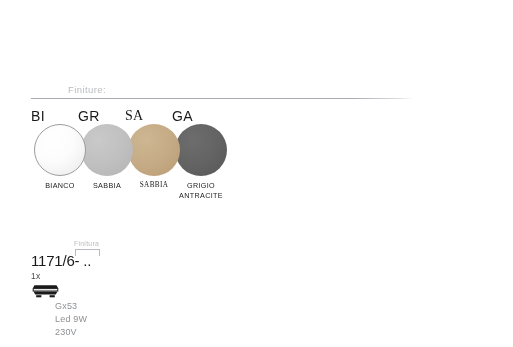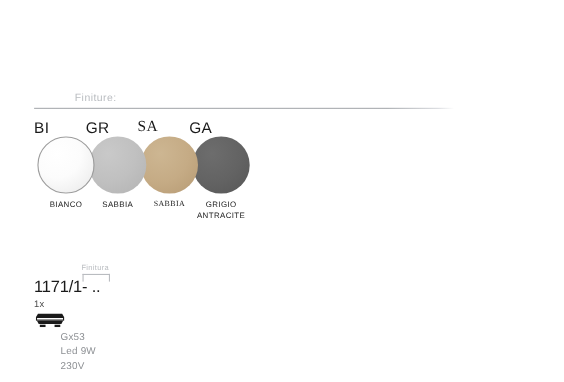--- a/index.html
+++ b/index.html
@@ -243,21 +243,21 @@
   </div>
 </div>
 
 <div id="product-block">
 
   <div id="finitura-callout">
     <div id="finitura-callout-label">Finitura</div>
     <div id="finitura-callout-bracket"></div>
   </div>
 
-  <div id="product-code">1171/1- ..</div>
+  <div id="product-code">1171/6- ..</div>
 
   <div id="product-qty">1x</div>
 
   <svg id="lamp-icon" viewBox="0 0 29 15">
     <path d="M3.5 1.2 H25.5 L27.2 4.2 H1.8 Z" fill="#1a1a1a"></path>
     <rect x="2.2" y="4.6" width="24.6" height="2.4" fill="#ffffff" stroke="#1a1a1a" stroke-width="1"></rect>
     <path d="M2.6 7.6 H26.4 L24.8 10.6 H4.2 Z" fill="#1a1a1a"></path>
     <rect x="5.2" y="11.2" width="5.2" height="2.1" fill="#1a1a1a"></rect>
     <rect x="18.6" y="11.2" width="5.2" height="2.1" fill="#1a1a1a"></rect>
   </svg>

